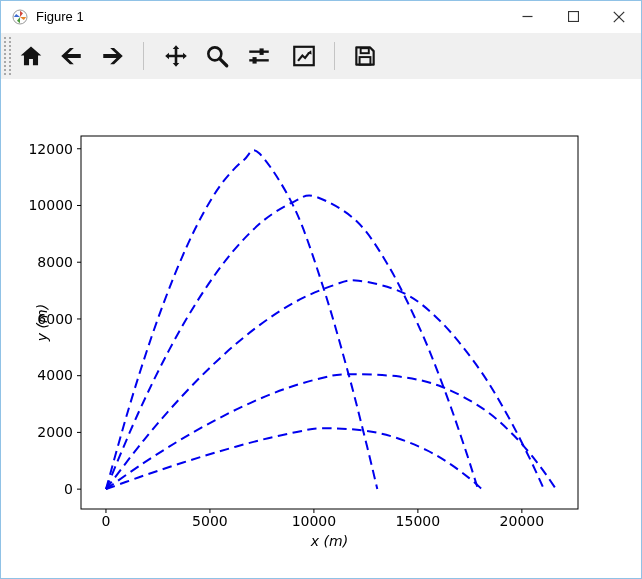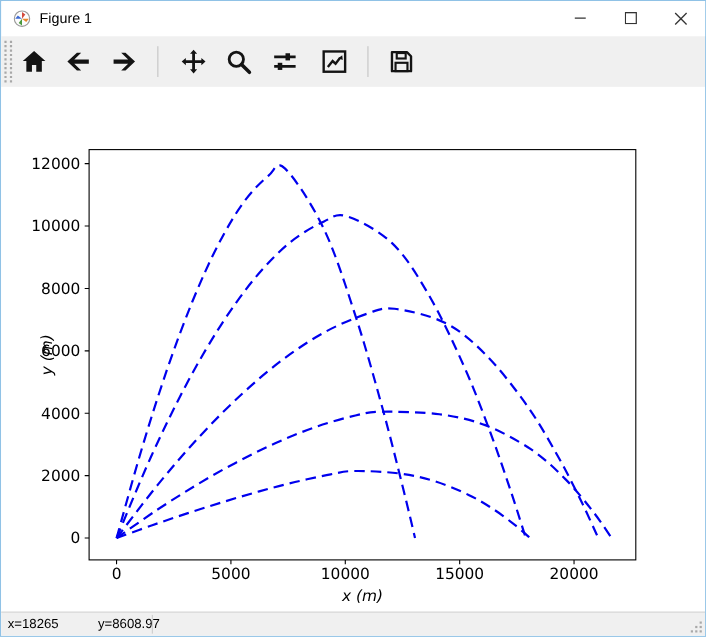--- a/index.html
+++ b/index.html
@@ -169,27 +169,14 @@
           <line x1="76" y1="204.49429657794678" x2="80" y2="204.49429657794678" stroke="#000" stroke-width="1"></line>
           <text x="72" y="209.2942965779468" text-anchor="end" font-family="DejaVu Sans, sans-serif" font-size="14" fill="#000">10000</text>
           <line x1="76" y1="147.76425855513304" x2="80" y2="147.76425855513304" stroke="#000" stroke-width="1"></line>
           <text x="72" y="152.56425855513305" text-anchor="end" font-family="DejaVu Sans, sans-serif" font-size="14" fill="#000">12000</text>
         </g>
       <text id="xlabel" x="328.5" y="545" text-anchor="middle" font-family="DejaVu Sans, sans-serif" font-size="14" font-style="italic" fill="#000">x (m)</text>
       <text id="ylabel" x="46" y="321.5" text-anchor="middle" transform="rotate(-90 46 321.5)" font-family="DejaVu Sans, sans-serif" font-size="14" font-style="italic" fill="#000">y (m)</text>
     </svg>
   </div>
 
-  <div class="statusbar">
-    <span class="xread">x=18265</span>
-    <span class="yread">y=8608.97</span>
-    <span class="sb-sep"></span>
-    <span class="sizegrip">
-        <i></i>
-        <i></i>
-        <i></i>
-        <i></i>
-        <i></i>
-        <i></i>
-      </span>
-  </div>
 
 </div>
 
 </body></html>

